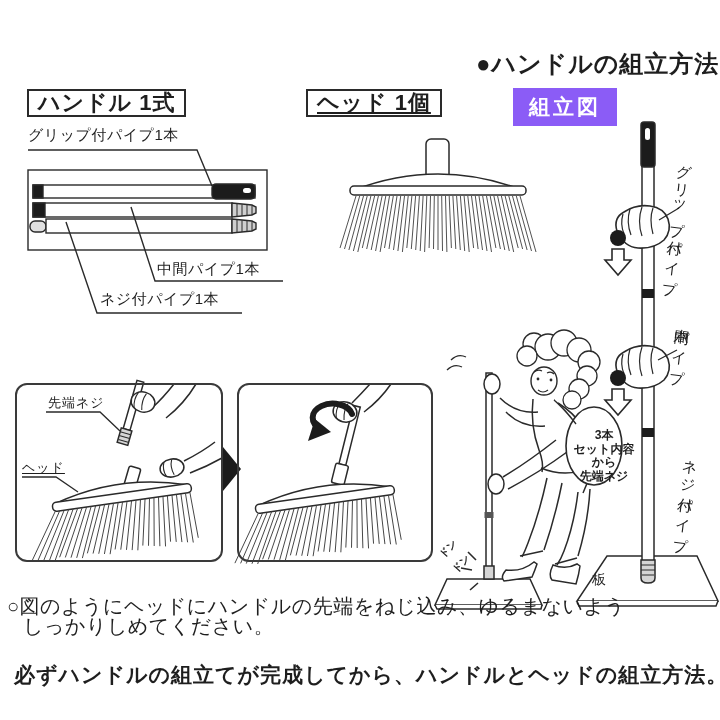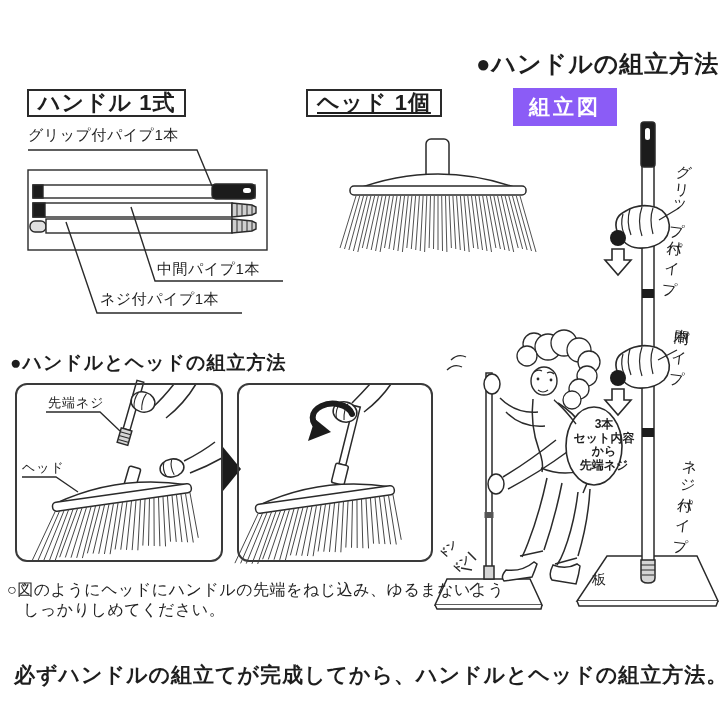--- a/index.html
+++ b/index.html
@@ -9,21 +9,21 @@
   .h-main{font-size:22px;font-weight:700;letter-spacing:2px;}
   .h-sec{font-size:19px;font-weight:600;letter-spacing:1px;}
   .partbox{border:2px solid #2a2a2a;font-size:22px;font-weight:700;line-height:24px;
            padding:0 9px;letter-spacing:1px;background:#fff;}
   .plabel{font-size:15px;letter-spacing:0.5px;}
   .badge{background:#8b5cf6;color:#fff;font-size:21px;font-weight:700;letter-spacing:3px;
          width:104px;height:38px;line-height:38px;text-align:center;}
   .vtxt{writing-mode:vertical-rl;text-orientation:mixed;font-size:15px;letter-spacing:2px;
         transform:rotate(7deg);transform-origin:top center;}
   .slabel{font-size:13px;letter-spacing:1px;}
-  .note{font-size:16px;letter-spacing:0.5px;}
+  .note{font-size:20px;letter-spacing:0.5px;margin-top:13px;}
   .footer{font-size:21px;font-weight:600;letter-spacing:1px;}
   .bubble-text{font-size:12px;line-height:13.5px;text-align:center;font-weight:600;}
   .don{font-size:10px;font-weight:600;transform:rotate(-48deg);}
   .roundbox{border:2px solid #3a3a3a;border-radius:12px;background:transparent;}
   svg{position:absolute;left:0;top:0;}
 </style>
 </head>
 <body>
 
 <div class="stage">
@@ -330,35 +330,34 @@
   <div class="abs badge" style="left:513px;top:88px;">組立図</div>
 
   <div class="abs vtxt" style="left:676px;top:154px;">グリップ付パイプ</div>
 
   <div class="abs vtxt" style="left:674px;top:317px;">中間パイプ</div>
 
   <div class="abs vtxt" style="left:682px;top:449px;">ネジ付パイプ</div>
 
   <div class="abs" style="left:592px;top:571px;font-size:14px;">板</div>
 
-  <div class="abs bubble-text" style="left:566px;top:418px;width:76px;">
+  <div class="abs bubble-text" style="left:566px;top:430px;width:76px;font-family:Liberation Mono, monospace;">
     <div>3本</div>
     <div>セット内容</div>
     <div>から</div>
     <div>先端ネジ</div>
   </div>
 
   <div class="abs don" style="left:438px;top:542px;">ドン</div>
   <div class="abs don" style="left:451px;top:557px;">ドン</div>
 
-  <div class="abs h-sec" style="left:10px;top:350px;">●ハンドルとヘッドの組立方法</div>
 
   <div class="abs roundbox" style="left:15px;top:383px;width:204px;height:175px;"></div>
   <div class="abs roundbox" style="left:237px;top:383px;width:192px;height:175px;"></div>
 
   <div class="abs slabel" style="left:48px;top:394px;">先端ネジ</div>
-  <div class="abs slabel" style="left:22px;top:459px;">ヘッド</div>
+  <div class="abs slabel" style="left:22px;top:459px;text-decoration:underline;">ヘッド</div>
 
   <div class="abs note" style="left:7px;top:580px;">○図のようにヘッドにハンドルの先端をねじ込み、ゆるまないよう</div>
   <div class="abs note" style="left:23px;top:600px;">しっかりしめてください。</div>
 
   <div class="abs footer" style="left:14px;top:661px;">必ずハンドルの組立てが完成してから、ハンドルとヘッドの組立方法。</div>
 </div>
 
 </body></html>

